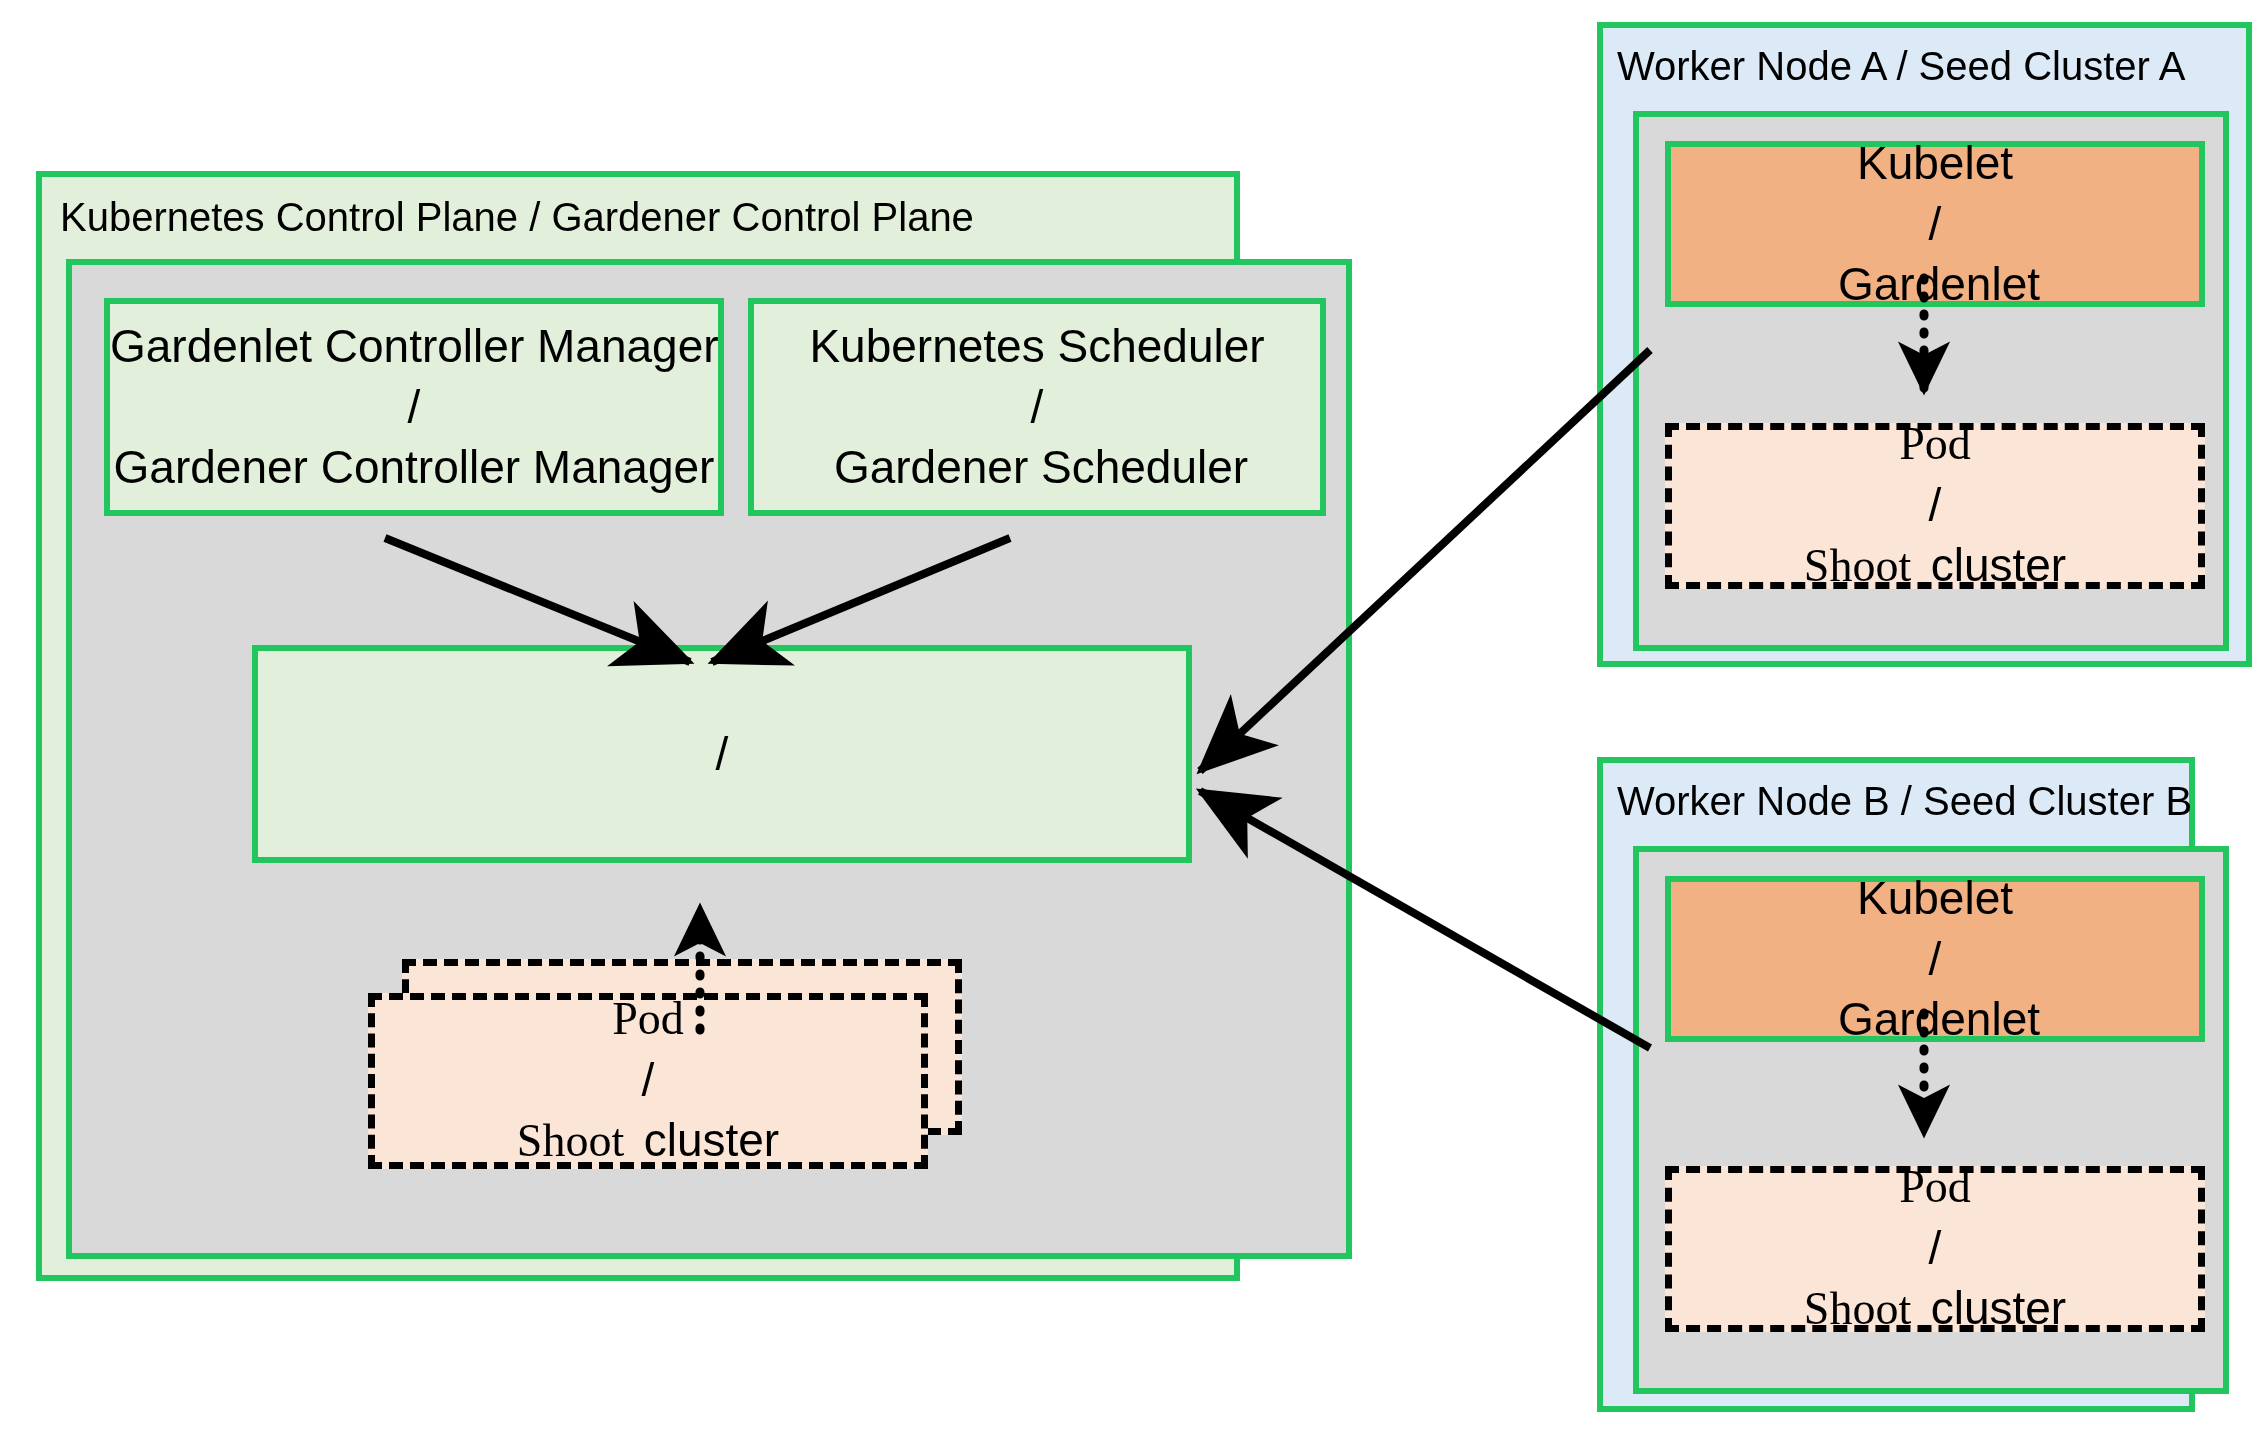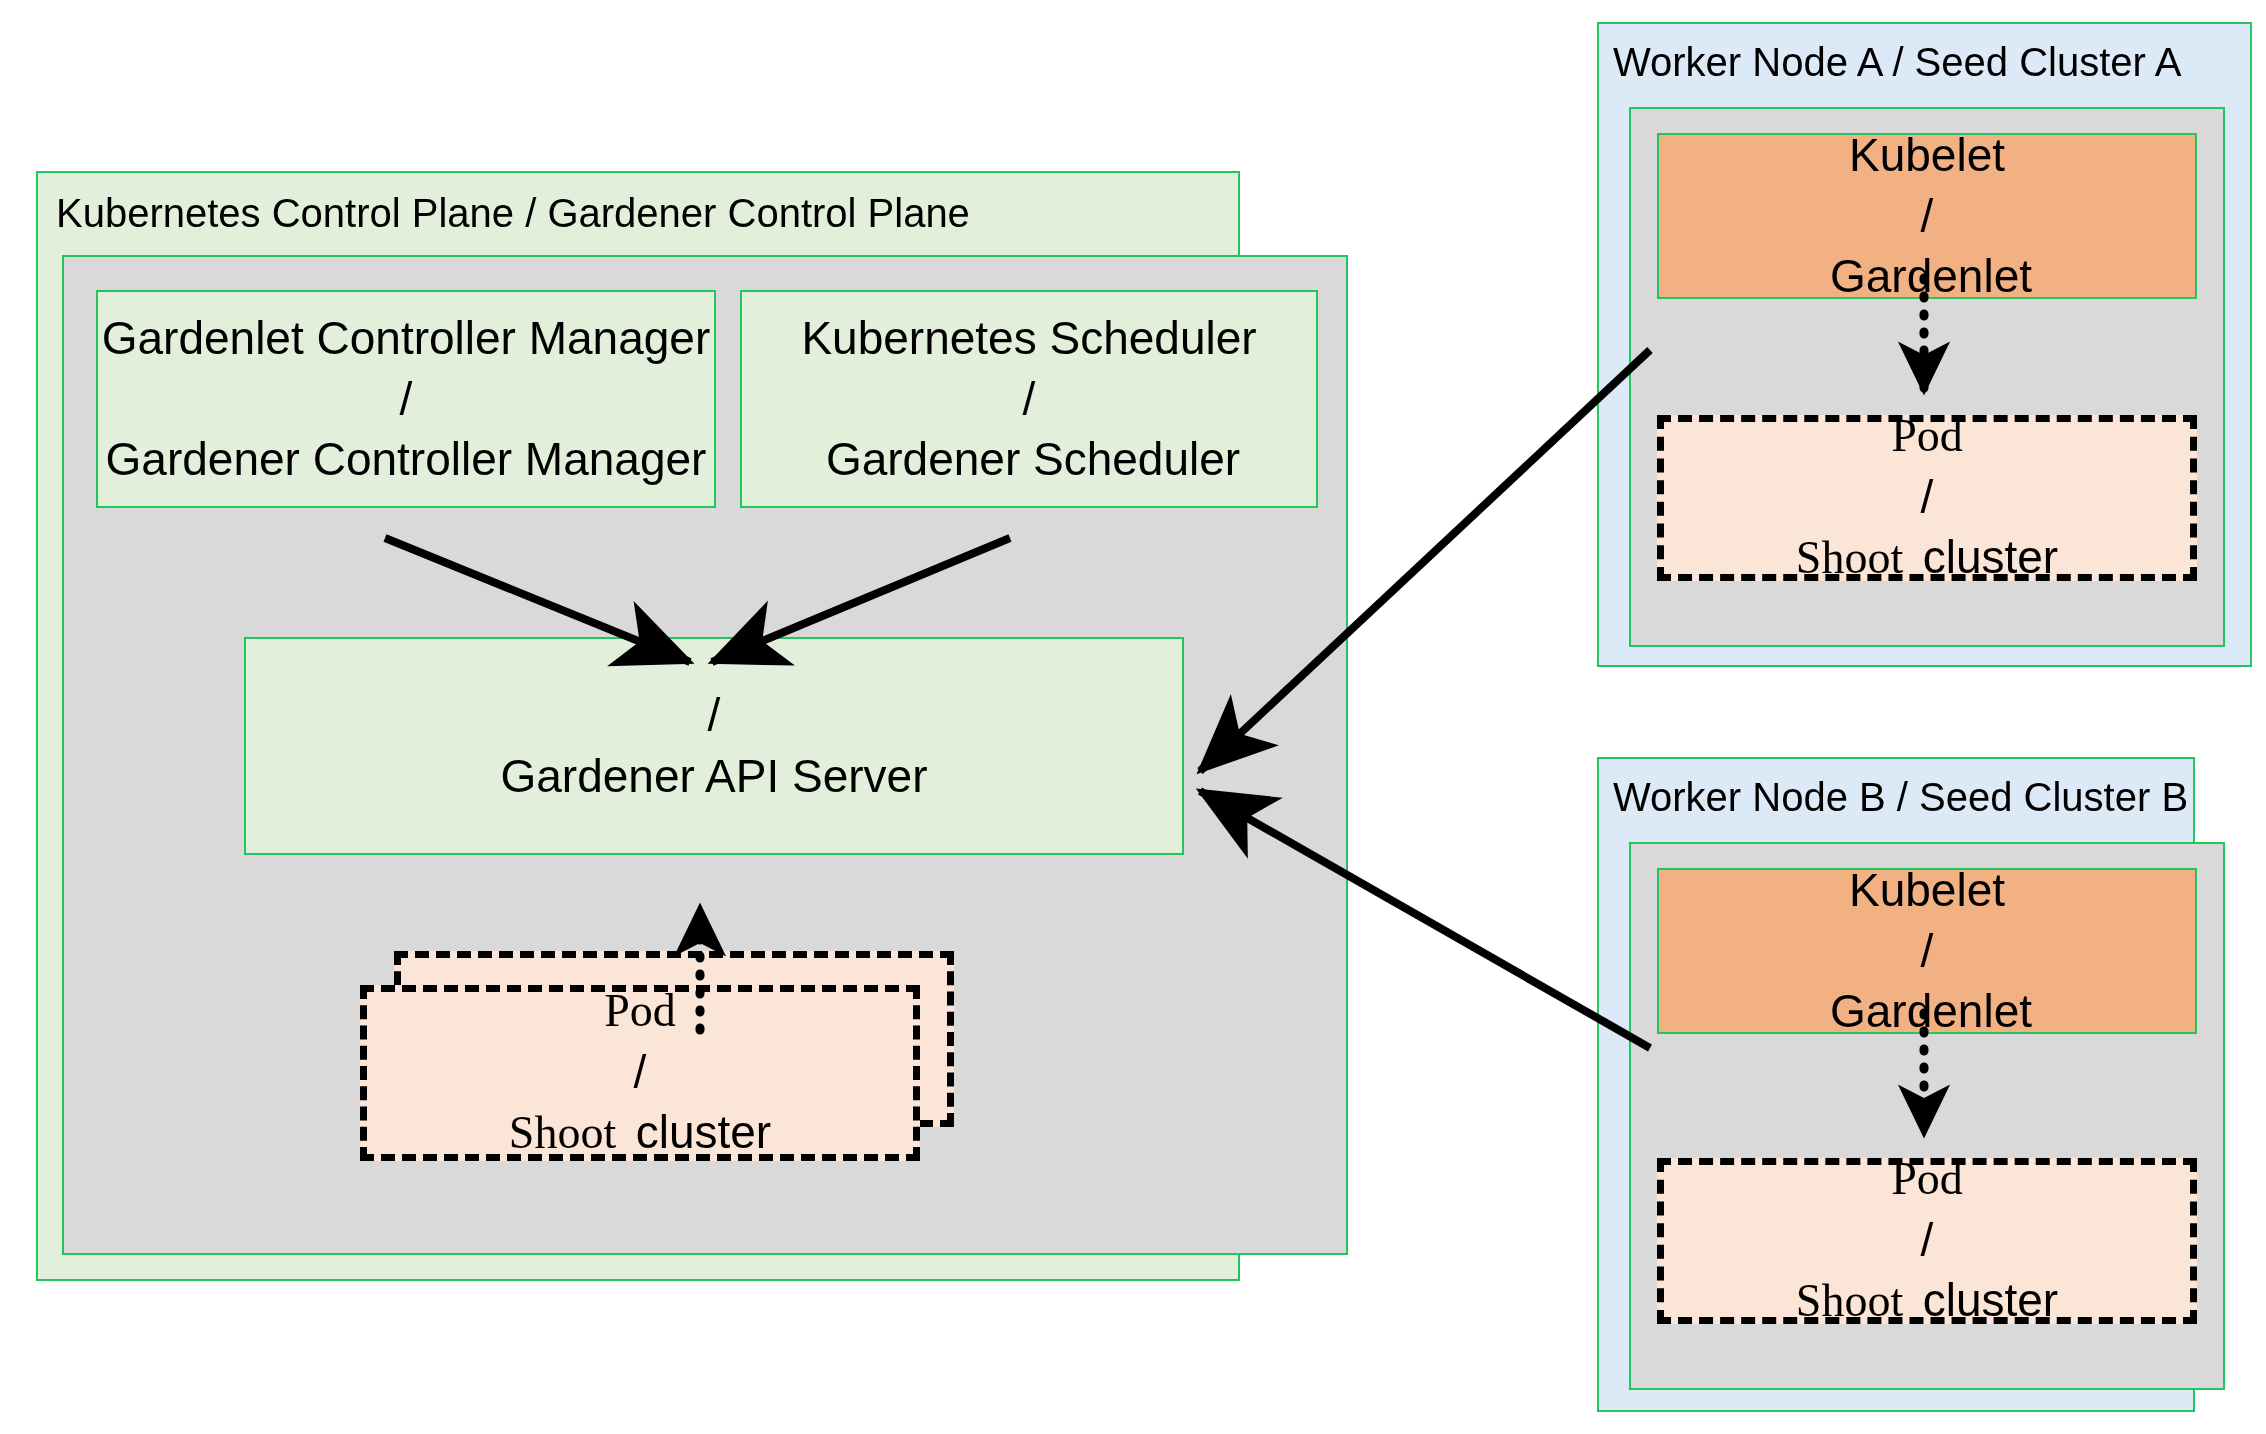--- a/index.html
+++ b/index.html
@@ -19,21 +19,21 @@
     position: absolute;
     left: 0; top: 0;
     width: 2266px;
     height: 1434px;
   }
 
   .abs { position: absolute; box-sizing: border-box; }
 
   
   .solid-box {
-    border: 2px solid #22c55e;
+    border: 6px solid #22c55e;
   }
   .green { background: #E2EFDA; }
   .gray  { background: #D9D9D9; }
   .blue  { background: #DCE9F7; }
   .orange{ background: #F2B183; }
 
   .dashed-box {
     border: 7px dashed #000000;
     background: #FBE5D6;
   }
@@ -93,21 +93,20 @@
         <div class="box-text center-v">
           <div>Kubernetes Scheduler</div>
           <div>/</div>
           <div class="bold">Gardener Scheduler</div>
         </div>
       </div>
 
       <div class="abs solid-box green" style="left:180px; top:380px; width:940px; height:218px;">
         <div class="box-text center-v">
           <div>/</div>
-          <div>Gardener API Server</div>
         </div>
       </div>
 
       <div class="abs dashed-box" style="left:330px; top:694px; width:560px; height:176px;"></div>
       <div class="abs dashed-box" style="left:296px; top:728px; width:560px; height:176px;">
         <div class="box-text center-v">
           <div class="mono">Pod</div>
           <div>/</div>
           <div><span class="mono">Shoot </span><span class="bold">cluster</span></div>
         </div>

